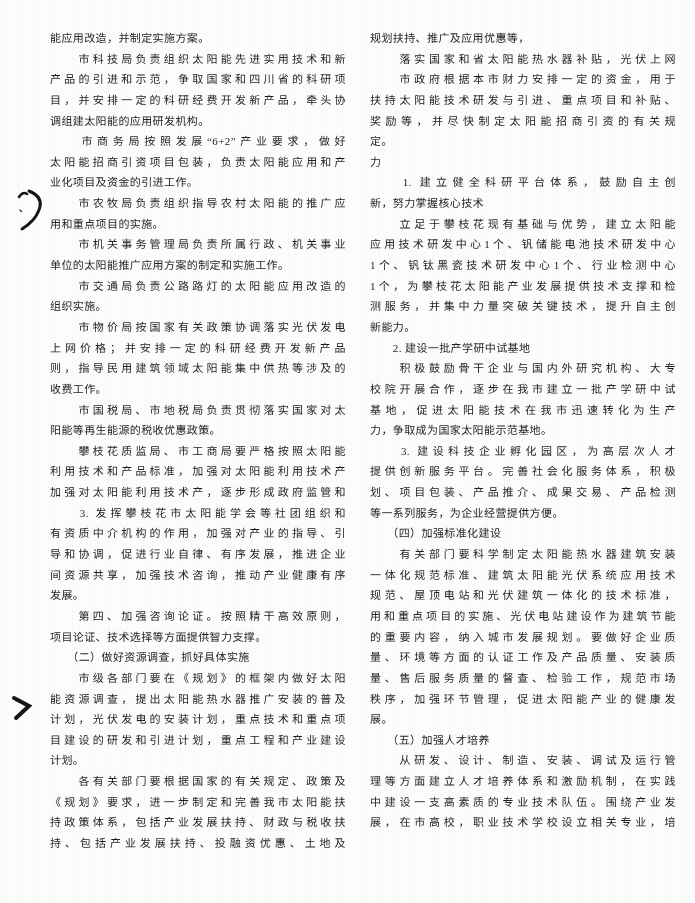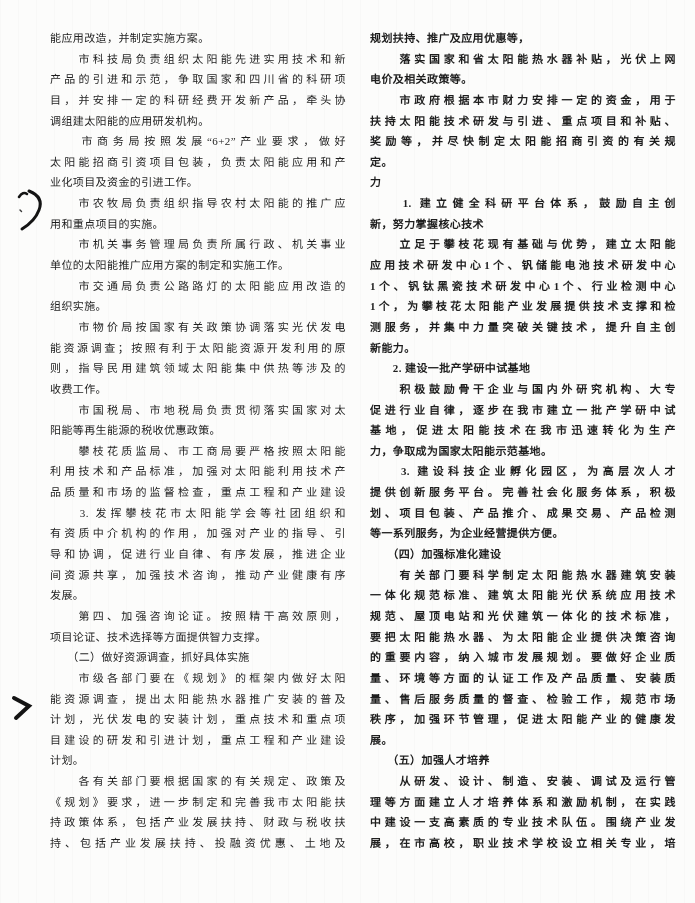--- a/index.html
+++ b/index.html
@@ -13,21 +13,21 @@
     background:
       repeating-linear-gradient(90deg, rgba(0,0,0,0.015) 0 1px, rgba(0,0,0,0) 1px 18px),
       #fcfcfb;
   }
   .col{
     position:absolute;top:28px;
     color:#1e1e1e;
     font-size:11px;
   }
   .col-left{left:50px;width:296px;}
-  .col-right{left:370px;width:306px;font-weight:bold;}
+  .col-right{left:370px;width:306px;}
   .line{
     height:20.65px;line-height:20.65px;
     letter-spacing:0.4px;
     text-align:left;
     -webkit-font-smoothing:antialiased;
   }
   .line.just{
     text-align:justify;
     text-align-last:justify;
   }
@@ -59,28 +59,28 @@
       <div class="line just">　　市商务局按照发展“6+2”产业要求，做好</div>
       <div class="line just">太阳能招商引资项目包装，负责太阳能应用和产</div>
       <div class="line">业化项目及资金的引进工作。</div>
       <div class="line just">　　市农牧局负责组织指导农村太阳能的推广应</div>
       <div class="line">用和重点项目的实施。</div>
       <div class="line just">　　市机关事务管理局负责所属行政、机关事业</div>
       <div class="line">单位的太阳能推广应用方案的制定和实施工作。</div>
       <div class="line just">　　市交通局负责公路路灯的太阳能应用改造的</div>
       <div class="line">组织实施。</div>
       <div class="line just">　　市物价局按国家有关政策协调落实光伏发电</div>
-      <div class="line just">能资源调查；按照有利于太阳能资源开发利用的原</div>
+      <div class="line just">上网价格；并安排一定的科研经费开发新产品</div>
       <div class="line just">则，指导民用建筑领域太阳能集中供热等涉及的</div>
       <div class="line">收费工作。</div>
       <div class="line just">　　市国税局、市地税局负责贯彻落实国家对太</div>
       <div class="line">阳能等再生能源的税收优惠政策。</div>
       <div class="line just">　　攀枝花质监局、市工商局要严格按照太阳能</div>
       <div class="line just">利用技术和产品标准，加强对太阳能利用技术产</div>
-      <div class="line just">品质量和市场的监督检查，重点工程和产业建设</div>
+      <div class="line just">加强对太阳能利用技术产，逐步形成政府监管和</div>
       <div class="line just">　　3. 发挥攀枝花市太阳能学会等社团组织和</div>
       <div class="line just">有资质中介机构的作用，加强对产业的指导、引</div>
       <div class="line just">导和协调，促进行业自律、有序发展，推进企业</div>
       <div class="line just">间资源共享，加强技术咨询，推动产业健康有序</div>
       <div class="line">发展。</div>
       <div class="line just">　　第四、加强咨询论证。按照精干高效原则，</div>
       <div class="line">项目论证、技术选择等方面提供智力支撑。</div>
       <div class="line">　　（二）做好资源调查，抓好具体实施</div>
       <div class="line just">　　市级各部门要在《规划》的框架内做好太阳</div>
       <div class="line just">能资源调查，提出太阳能热水器推广安装的普及</div>
@@ -89,48 +89,47 @@
       <div class="line">计划。</div>
       <div class="line just">　　各有关部门要根据国家的有关规定、政策及</div>
       <div class="line just">《规划》要求，进一步制定和完善我市太阳能扶</div>
       <div class="line just">持政策体系，包括产业发展扶持、财政与税收扶</div>
       <div class="line just">持、包括产业发展扶持、投融资优惠、土地及</div>
     </div>
 
   <div class="col col-right">
       <div class="line">规划扶持、推广及应用优惠等，</div>
       <div class="line just">　　落实国家和省太阳能热水器补贴，光伏上网</div>
-      <div class="line">电价及相关政策等。</div>
       <div class="line just">　　市政府根据本市财力安排一定的资金，用于</div>
       <div class="line just">扶持太阳能技术研发与引进、重点项目和补贴、</div>
       <div class="line just">奖励等，并尽快制定太阳能招商引资的有关规</div>
       <div class="line">定。</div>
       <div class="line">力</div>
       <div class="line just">　　1. 建立健全科研平台体系，鼓励自主创</div>
       <div class="line">新，努力掌握核心技术</div>
       <div class="line just">　　立足于攀枝花现有基础与优势，建立太阳能</div>
       <div class="line just">应用技术研发中心1个、钒储能电池技术研发中心</div>
       <div class="line just">1个、钒钛黑瓷技术研发中心1个、行业检测中心</div>
       <div class="line just">1个，为攀枝花太阳能产业发展提供技术支撑和检</div>
       <div class="line just">测服务，并集中力量突破关键技术，提升自主创</div>
       <div class="line">新能力。</div>
       <div class="line">　　2. 建设一批产学研中试基地</div>
       <div class="line just">　　积极鼓励骨干企业与国内外研究机构、大专</div>
-      <div class="line just">促进行业自律，逐步在我市建立一批产学研中试</div>
+      <div class="line just">校院开展合作，逐步在我市建立一批产学研中试</div>
       <div class="line just">基地，促进太阳能技术在我市迅速转化为生产</div>
       <div class="line">力，争取成为国家太阳能示范基地。</div>
       <div class="line just">　　3. 建设科技企业孵化园区，为高层次人才</div>
       <div class="line just">提供创新服务平台。完善社会化服务体系，积极</div>
       <div class="line just">划、项目包装、产品推介、成果交易、产品检测</div>
       <div class="line">等一系列服务，为企业经营提供方便。</div>
       <div class="line">　　（四）加强标准化建设</div>
       <div class="line just">　　有关部门要科学制定太阳能热水器建筑安装</div>
       <div class="line just">一体化规范标准、建筑太阳能光伏系统应用技术</div>
       <div class="line just">规范、屋顶电站和光伏建筑一体化的技术标准，</div>
-      <div class="line just">要把太阳能热水器、为太阳能企业提供决策咨询</div>
+      <div class="line just">用和重点项目的实施、光伏电站建设作为建筑节能</div>
       <div class="line just">的重要内容，纳入城市发展规划。要做好企业质</div>
       <div class="line just">量、环境等方面的认证工作及产品质量、安装质</div>
       <div class="line just">量、售后服务质量的督查、检验工作，规范市场</div>
       <div class="line just">秩序，加强环节管理，促进太阳能产业的健康发</div>
       <div class="line">展。</div>
       <div class="line">　　（五）加强人才培养</div>
       <div class="line just">　　从研发、设计、制造、安装、调试及运行管</div>
       <div class="line just">理等方面建立人才培养体系和激励机制，在实践</div>
       <div class="line just">中建设一支高素质的专业技术队伍。围绕产业发</div>
       <div class="line just">展，在市高校，职业技术学校设立相关专业，培</div>

